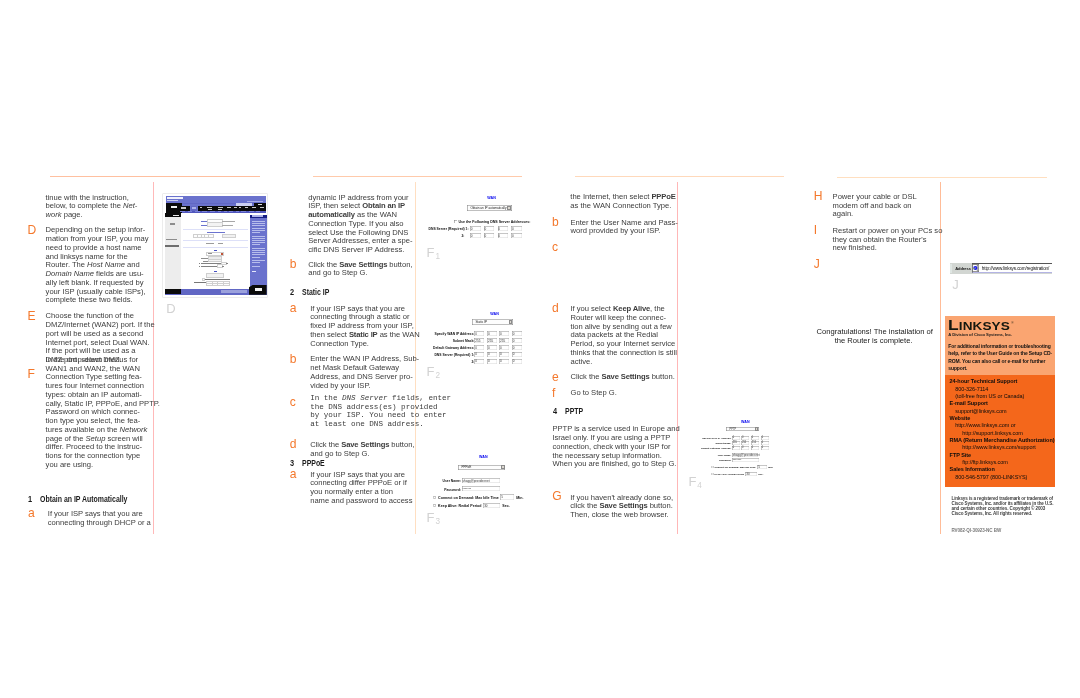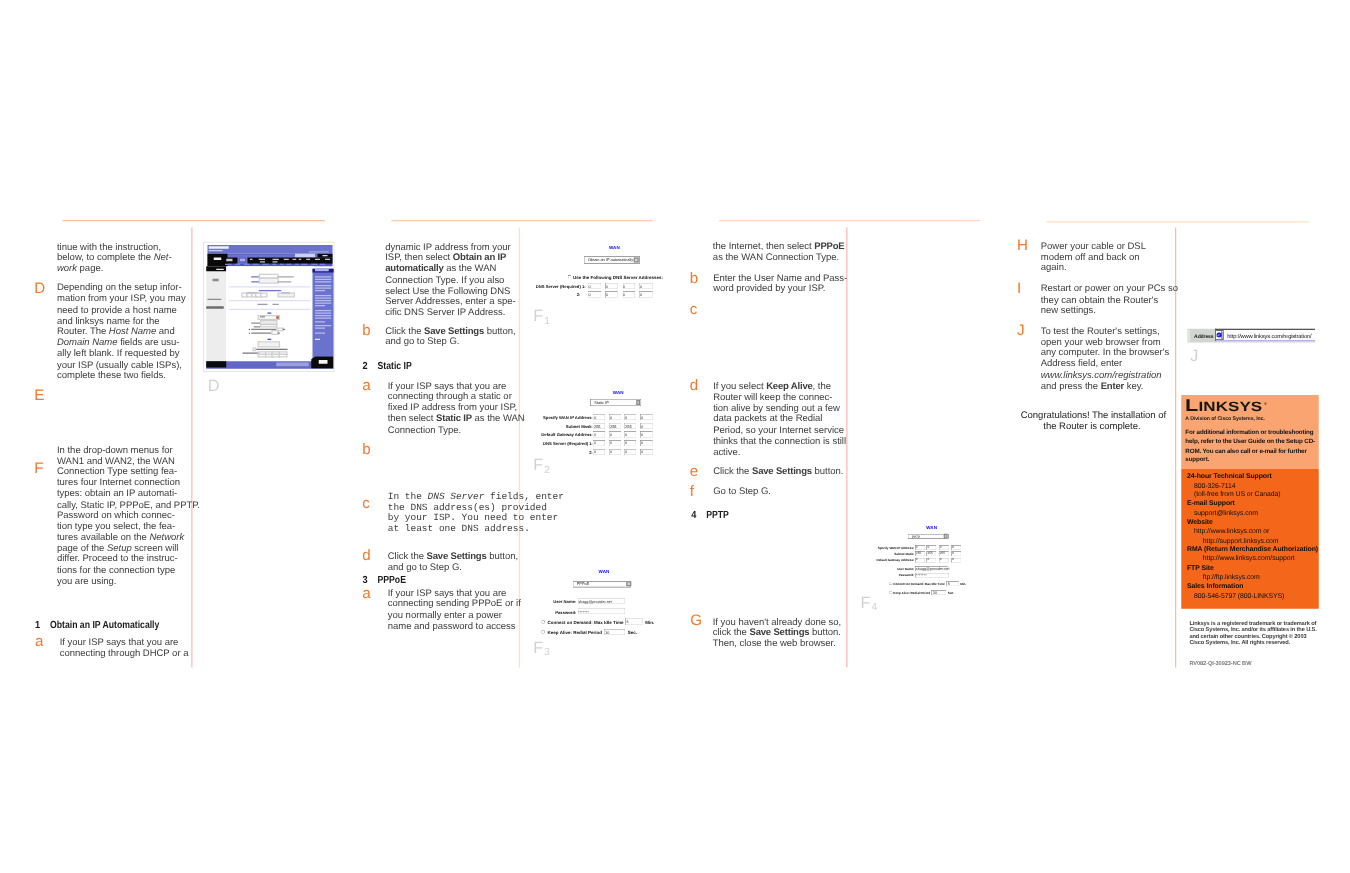--- a/index.html
+++ b/index.html
@@ -104,20 +104,28 @@
     <div class="ln">mation from your ISP, you may</div>
     <div class="ln">need to provide a host name</div>
     <div class="ln">and linksys name for the</div>
     <div class="ln">Router. The <i>Host Name</i> and</div>
     <div class="ln"><i>Domain Name</i> fields are usu-</div>
     <div class="ln">ally left blank. If requested by</div>
     <div class="ln">your ISP (usually cable ISPs),</div>
     <div class="ln">complete these two fields.</div>
   </div>
   <div class="mk" style="left:27.400000000000002px;top:309.90px;">E</div>
+  <div class="blk" style="left:45.6px;top:312.40px;">
+    <div class="ln">Choose the function of the</div>
+    <div class="ln">DMZ/Internet (WAN2) port. If the</div>
+    <div class="ln">port will be used as a second</div>
+    <div class="ln">Internet port, select Dual WAN.</div>
+    <div class="ln">If the port will be used as a</div>
+    <div class="ln">DMZ port, select DMZ.</div>
+  </div>
   <div class="mk" style="left:27.400000000000002px;top:367.90px;">F</div>
   <div class="blk" style="left:45.6px;top:356px;">
     <div class="ln">In the drop-down menus for</div>
     <div class="ln">WAN1 and WAN2, the WAN</div>
     <div class="ln">Connection Type setting fea-</div>
     <div class="ln">tures four Internet connection</div>
     <div class="ln">types: obtain an IP automati-</div>
     <div class="ln">cally, Static IP, PPPoE, and PPTP.</div>
     <div class="ln">Password on which connec-</div>
     <div class="ln">tion type you select, the fea-</div>
@@ -152,39 +160,45 @@
   <div class="sec" style="left:302.09999999999997px;top:288.90px;">Static IP</div>
   <div class="mk" style="left:289.8px;top:301.90px;">a</div>
   <div class="blk" style="left:310.2px;top:304.70px;">
     <div class="ln">If your ISP says that you are</div>
     <div class="ln">connecting through a static or</div>
     <div class="ln">fixed IP address from your ISP,</div>
     <div class="ln">then select <b>Static IP</b> as the WAN</div>
     <div class="ln">Connection Type.</div>
   </div>
   <div class="mk" style="left:289.8px;top:352.60px;">b</div>
+  <div class="blk" style="left:310.2px;top:355.40px;">
+    <div class="ln">Enter the WAN IP Address, Sub-</div>
+    <div class="ln">net Mask Default Gateway</div>
+    <div class="ln">Address, and DNS Server pro-</div>
+    <div class="ln">vided by your ISP.</div>
+  </div>
   <div class="mk" style="left:289.8px;top:395.80px;">c</div>
   <div class="blk" style="left:310.2px;top:394px;font-family:Liberation Mono, monospace;">
     <div class="ln">In the <i>DNS Server</i> fields, enter</div>
     <div class="ln">the DNS address(es) provided</div>
     <div class="ln">by your ISP. You need to enter</div>
     <div class="ln">at least one DNS address.</div>
   </div>
   <div class="mk" style="left:289.8px;top:438.40px;">d</div>
   <div class="blk" style="left:310.2px;top:441.20px;">
     <div class="ln">Click the <b>Save Settings</b> button,</div>
     <div class="ln">and go to Step G.</div>
   </div>
   <div class="secn" style="left:290.1px;top:460.20px;">3</div>
   <div class="sec" style="left:302.09999999999997px;top:460.20px;">PPPoE</div>
   <div class="mk" style="left:289.8px;top:467.70px;">a</div>
   <div class="blk" style="left:310.2px;top:470.50px;">
     <div class="ln">If your ISP says that you are</div>
-    <div class="ln">connecting sending PPPoE or if</div>
-    <div class="ln">you normally enter a power</div>
+    <div class="ln">connecting differ PPPoE or if</div>
+    <div class="ln">you normally enter a tion</div>
     <div class="ln">name and password to access</div>
   </div>
   <div class="blk" style="left:570.3px;top:193.00px;">
     <div class="ln">the Internet, then select <b>PPPoE</b></div>
     <div class="ln">as the WAN Connection Type.</div>
   </div>
   <div class="mk" style="left:551.9px;top:215.80px;">b</div>
   <div class="blk" style="left:570.5px;top:218.60px;">
     <div class="ln">Enter the User Name and Pass-</div>
     <div class="ln">word provided by your ISP.</div>
@@ -203,47 +217,46 @@
   <div class="mk" style="left:551.9px;top:370.60px;">e</div>
   <div class="blk" style="left:570.5px;top:373.40px;">
     <div class="ln">Click the <b>Save Settings</b> button.</div>
   </div>
   <div class="mk" style="left:551.9px;top:386.60px;">f</div>
   <div class="blk" style="left:570.5px;top:389.40px;">
     <div class="ln">Go to Step G.</div>
   </div>
   <div class="secn" style="left:553.1999999999999px;top:408.40px;">4</div>
   <div class="sec" style="left:564.6999999999999px;top:408.40px;">PPTP</div>
+  <div class="blk" style="left:552.4px;top:425.30px;">
+    <div class="ln">PPTP is a service used in Europe and</div>
+    <div class="ln">Israel only. If you are using a PPTP</div>
+    <div class="ln">connection, check with your ISP for</div>
+    <div class="ln">the necessary setup information.</div>
+    <div class="ln">When you are finished, go to Step G.</div>
+  </div>
   <div class="mk" style="left:552.1999999999999px;top:490.40px;">G</div>
   <div class="blk" style="left:570.1999999999999px;top:493.60px;">
     <div class="ln">If you haven't already done so,</div>
     <div class="ln">click the <b>Save Settings</b> button.</div>
     <div class="ln">Then, close the web browser.</div>
   </div>
   <div class="mk" style="left:813.7px;top:190.30px;">H</div>
   <div class="blk" style="left:832.6px;top:193.00px;">
     <div class="ln">Power your cable or DSL</div>
     <div class="ln">modem off and back on</div>
     <div class="ln">again.</div>
   </div>
   <div class="mk" style="left:813.7px;top:224.30px;">I</div>
   <div class="blk" style="left:832.6px;top:227.00px;">
     <div class="ln">Restart or power on your PCs so</div>
     <div class="ln">they can obtain the Router's</div>
-    <div class="ln">new settings.</div>
+    <div class="ln">new finished.</div>
   </div>
   <div class="mk" style="left:813.7px;top:258.30px;">J</div>
-  <div class="blk" style="left:832.6px;top:261.00px;">
-    <div class="ln">To test the Router's settings,</div>
-    <div class="ln">open your web browser from</div>
-    <div class="ln">any computer. In the browser's</div>
-    <div class="ln">Address field, enter</div>
-    <div class="ln"><i>www.linksys.com/registration</i></div>
-    <div class="ln">and press the <b>Enter</b> key.</div>
-  </div>
   <div class="blk ctr dark" style="left:816.6px;top:327.8px;width:114px;">
     <div class="ln">Congratulations! The installation of</div>
     <div class="ln">the Router is complete.</div>
   </div>
   <div class="shot" style="left:162.6px;top:193.9px;width:104.4px;height:103.1px;">
     <div class="sp" style="left:3.0px;top:2.0px;width:100.9px;height:7.0px;background:#6a72cd;"></div>
     <div class="sp" style="left:3.0px;top:9.0px;width:100.9px;height:1.6px;background:#6167c4;"></div>
     <div class="sp" style="left:3.0px;top:10.6px;width:100.9px;height:6.7px;background:#6a72cd;"></div>
     <div class="sp" style="left:3.0px;top:17.3px;width:100.9px;height:2.2px;background:#5157bd;"></div>
     <div class="sp" style="left:4.3px;top:3.2px;width:16.4px;height:2.2px;background:#f0f1fc;"></div>

